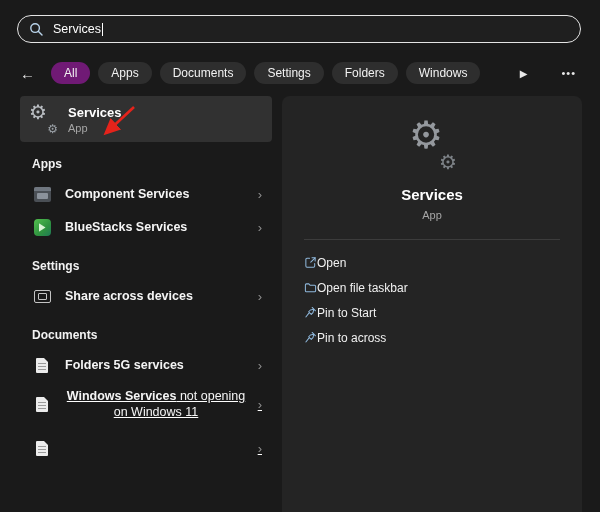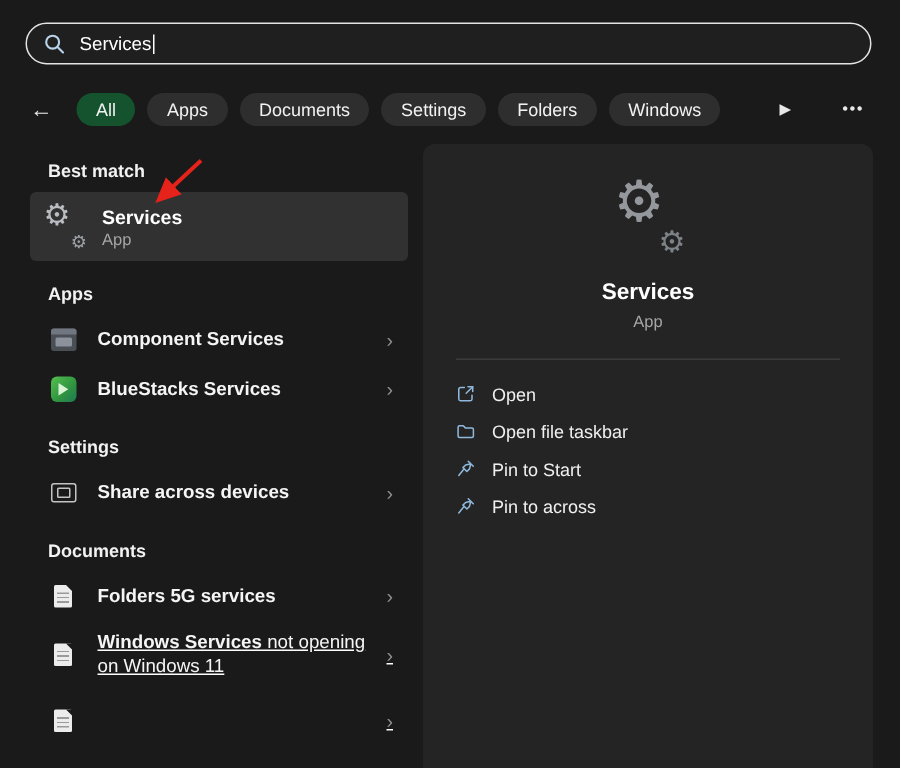--- a/index.html
+++ b/index.html
@@ -21,42 +21,42 @@
   
   .tabs-row{
     position:absolute;top:60px;left:20px;right:20px;height:26px;
     display:flex;align-items:center;gap:8px;
   }
   .back-btn{font-size:15px;color:#e8e8e8;margin-right:8px;cursor:default;}
   .tab{
     padding:4px 13px;border-radius:13px;background:#2e2e2e;
     font-size:12px;color:#f2f2f2;white-space:nowrap;
   }
-  .tab.active{background:#14532d;}
+  .tab.active{background:#701a75;}
   .tabs-spacer{flex:1;}
   .play-btn{font-size:10px;color:#e8e8e8;margin-right:26px;}
   .more-btn{font-size:11px;color:#e8e8e8;letter-spacing:1px;margin-right:4px;}
   
   .content{position:absolute;top:96px;left:18px;right:18px;bottom:0;display:flex;}
   .left-panel{width:256px;position:relative;}
   .section-heading{font-size:12px;font-weight:bold;color:#f2f2f2;margin:15px 0 7px 14px;}
   .section-heading.first{margin-top:11px;}
   .best-match-row{
     height:46px;background:#313131;border-radius:4px;margin:0 2px;
     display:flex;align-items:center;padding:0 10px;box-sizing:border-box;
   }
   .gear-pair{position:relative;width:26px;height:26px;flex:0 0 auto;}
   .gear-pair .g1{position:absolute;left:-1px;top:-4px;font-size:20px;color:#b9bdc2;line-height:1;}
   .gear-pair .g2{position:absolute;right:-2px;bottom:-3px;font-size:12px;color:#9aa0a6;line-height:1;}
   .bm-text{margin-left:12px;}
   .bm-title{font-size:13px;font-weight:bold;color:#fff;}
   .bm-sub{font-size:11px;color:#a6a6a6;margin-top:2px;}
   .row{
     min-height:33px;display:flex;align-items:center;
-    padding:0 10px 0 12px;box-sizing:border-box;margin:0 2px;border-radius:4px;
+    padding:0 10px 0 12px;box-sizing:border-box;margin:0 2px;border-radius:4px;text-align:center;
   }
   .row.tall{min-height:44px;text-decoration:underline;}
   .row-icon{width:20px;height:20px;margin-right:13px;display:flex;align-items:center;justify-content:center;flex:0 0 auto;}
   .row-label{font-size:12.5px;font-weight:bold;color:#f5f5f5;line-height:1.3;max-width:182px;}
   .row-label .rest{font-weight:normal;}
   .row-label .rest.dim{color:#a8a8a8;}
   .chevron{margin-left:auto;color:#8f8f8f;font-size:13px;padding-left:6px;}
   
   .comp-icon{width:17px;height:15px;background:#4a4f55;border-radius:2px;position:relative;}
   .comp-icon:before{content:"";position:absolute;left:0;top:0;right:0;height:4px;background:#707780;border-radius:2px 2px 0 0;}
@@ -76,21 +76,21 @@
     margin-left:8px;flex:1;background:#242424;border-radius:8px 8px 0 0;
     display:flex;flex-direction:column;align-items:center;padding-top:26px;box-sizing:border-box;
   }
   .preview-gears{position:relative;width:54px;height:48px;}
   .preview-gears .g1{position:absolute;left:4px;top:-6px;font-size:38px;color:#94989d;line-height:1;}
   .preview-gears .g2{position:absolute;right:2px;bottom:-2px;font-size:20px;color:#7d8287;line-height:1;}
   .preview-title{font-size:15px;font-weight:bold;color:#fff;margin-top:16px;}
   .preview-sub{font-size:11px;color:#a6a6a6;margin-top:6px;}
   .preview-divider{width:calc(100% - 44px);height:1px;background:#3c3c3c;margin-top:18px;}
   .actions{width:100%;padding:10px 0 0 22px;box-sizing:border-box;}
-  .action{display:flex;align-items:center;height:25px;gap:11px;}
+  .action{display:flex;align-items:center;height:25px;}
   .action-label{font-size:12px;color:#f0f0f0;}
   .aicon{width:13px;height:13px;stroke:#8fb8dc;fill:none;stroke-width:1.1;stroke-linecap:round;stroke-linejoin:round;flex:0 0 auto;}
 </style>
 </head>
 <body>
 
 <div class="search-bar">
   <svg width="15" height="15" viewBox="0 0 15 15">
     <circle cx="6.1" cy="6.1" r="4.3" stroke="#b9d3ea" fill="none" stroke-width="1.4"></circle>
     <line x1="9.5" y1="9.5" x2="13" y2="13" stroke="#b9d3ea" stroke-width="1.4" stroke-linecap="round"></line>
@@ -109,21 +109,20 @@
   <span class="tab">Windows</span>
   <span class="tabs-spacer"></span>
   <span class="play-btn">▶</span>
   <span class="more-btn">•••</span>
 </div>
 
 <div class="content">
 
   <div class="left-panel">
 
-    <div class="section-heading first">Best match</div>
 
     <div class="best-match-row">
       <span class="gear-pair">
         <span class="g1">⚙</span>
           <span class="g2">⚙</span>
       </span>
       <span class="bm-text">
         <div class="bm-title">Services</div>
         <div class="bm-sub">App</div>
       </span>

